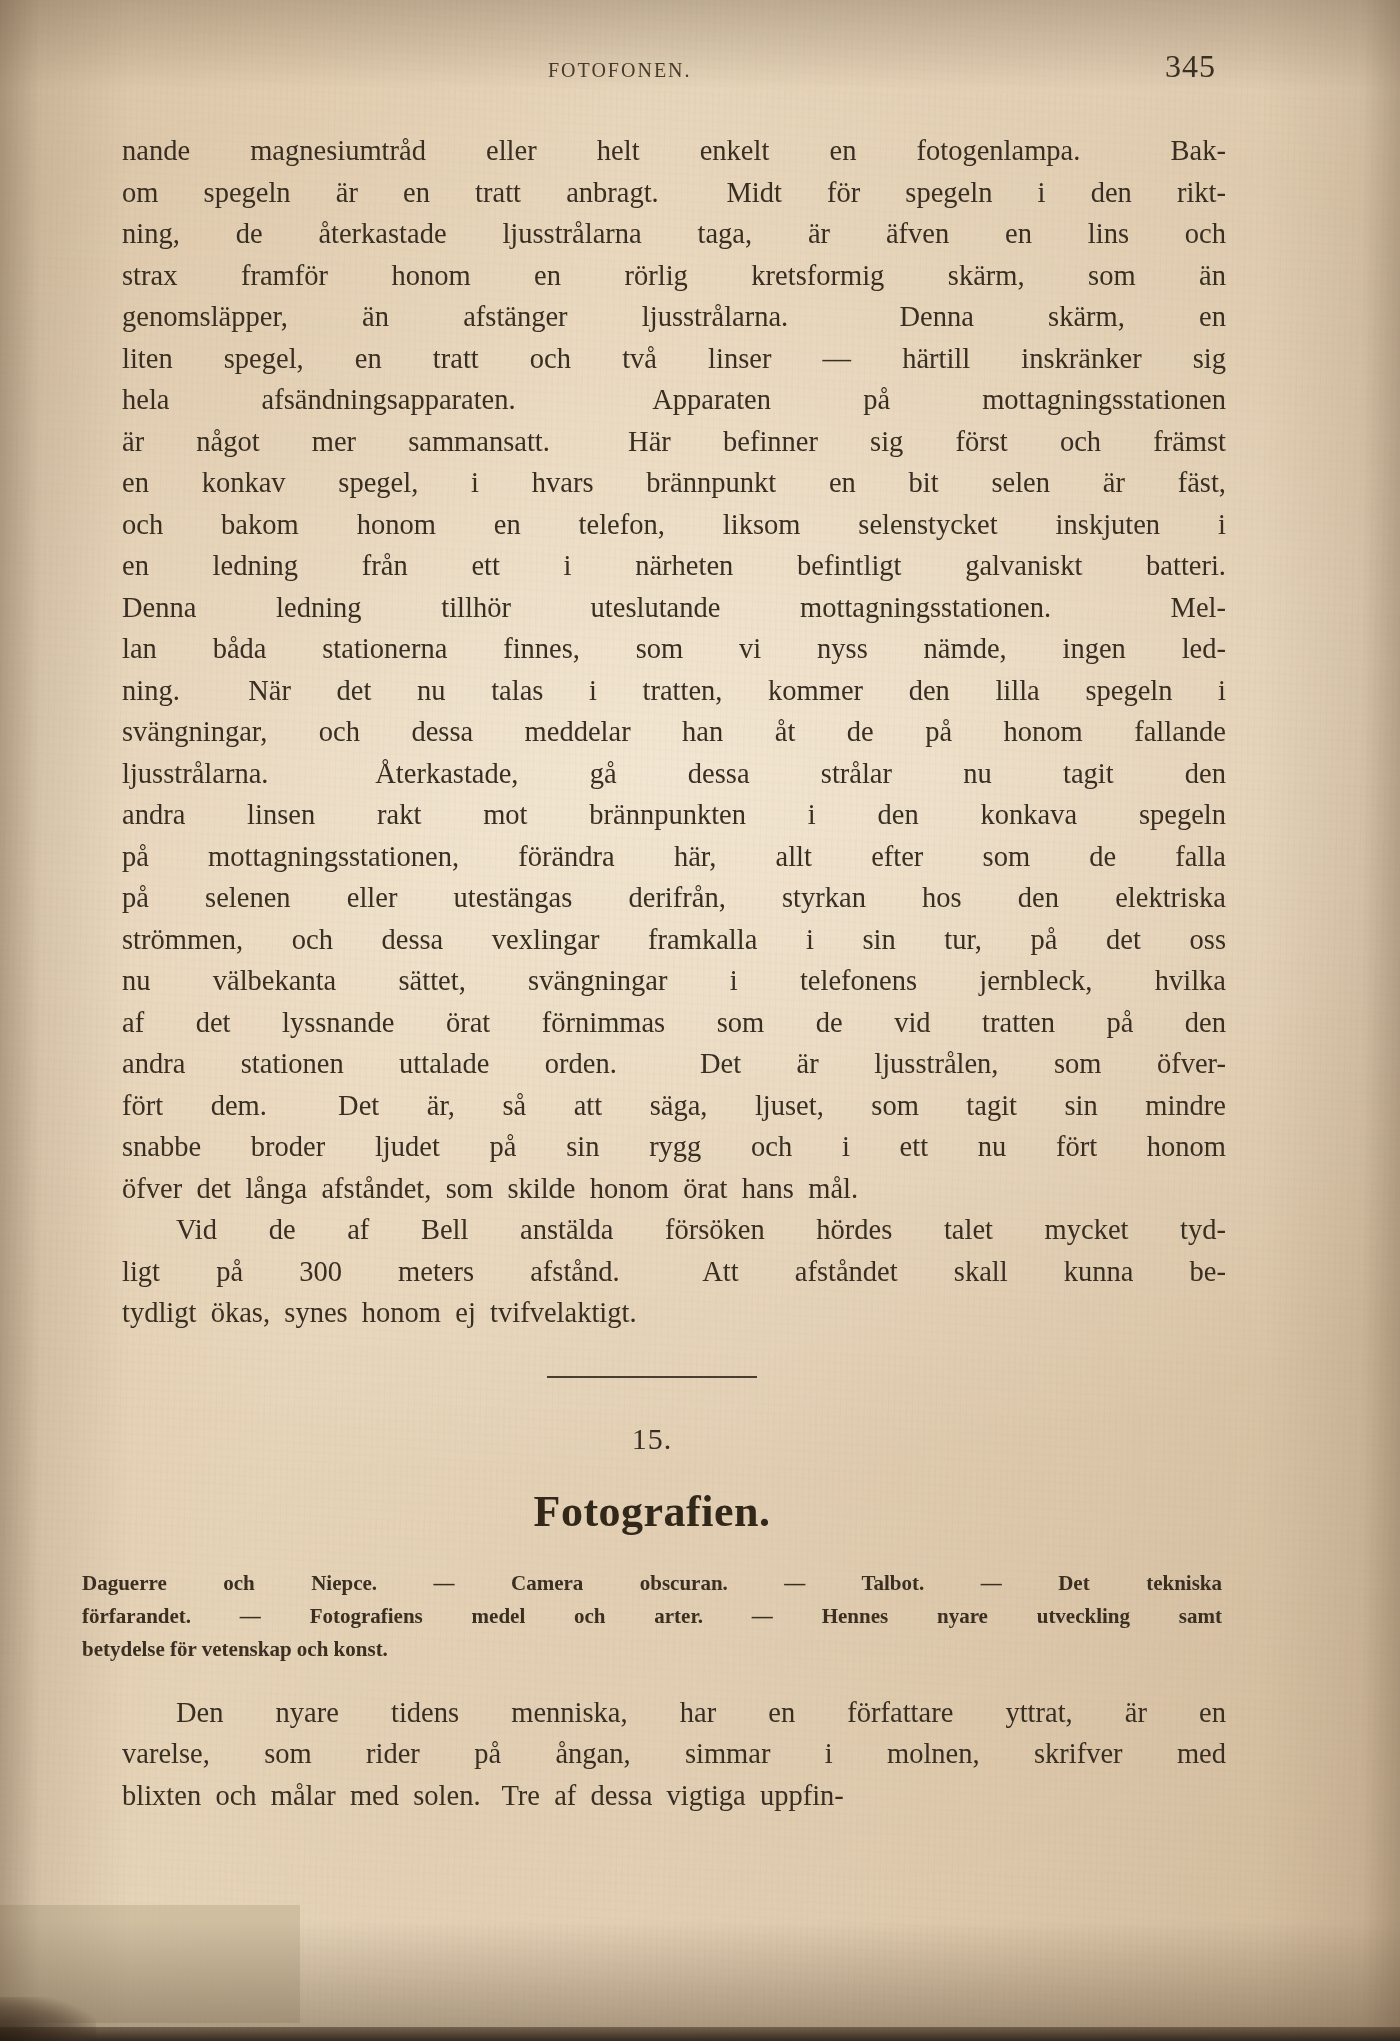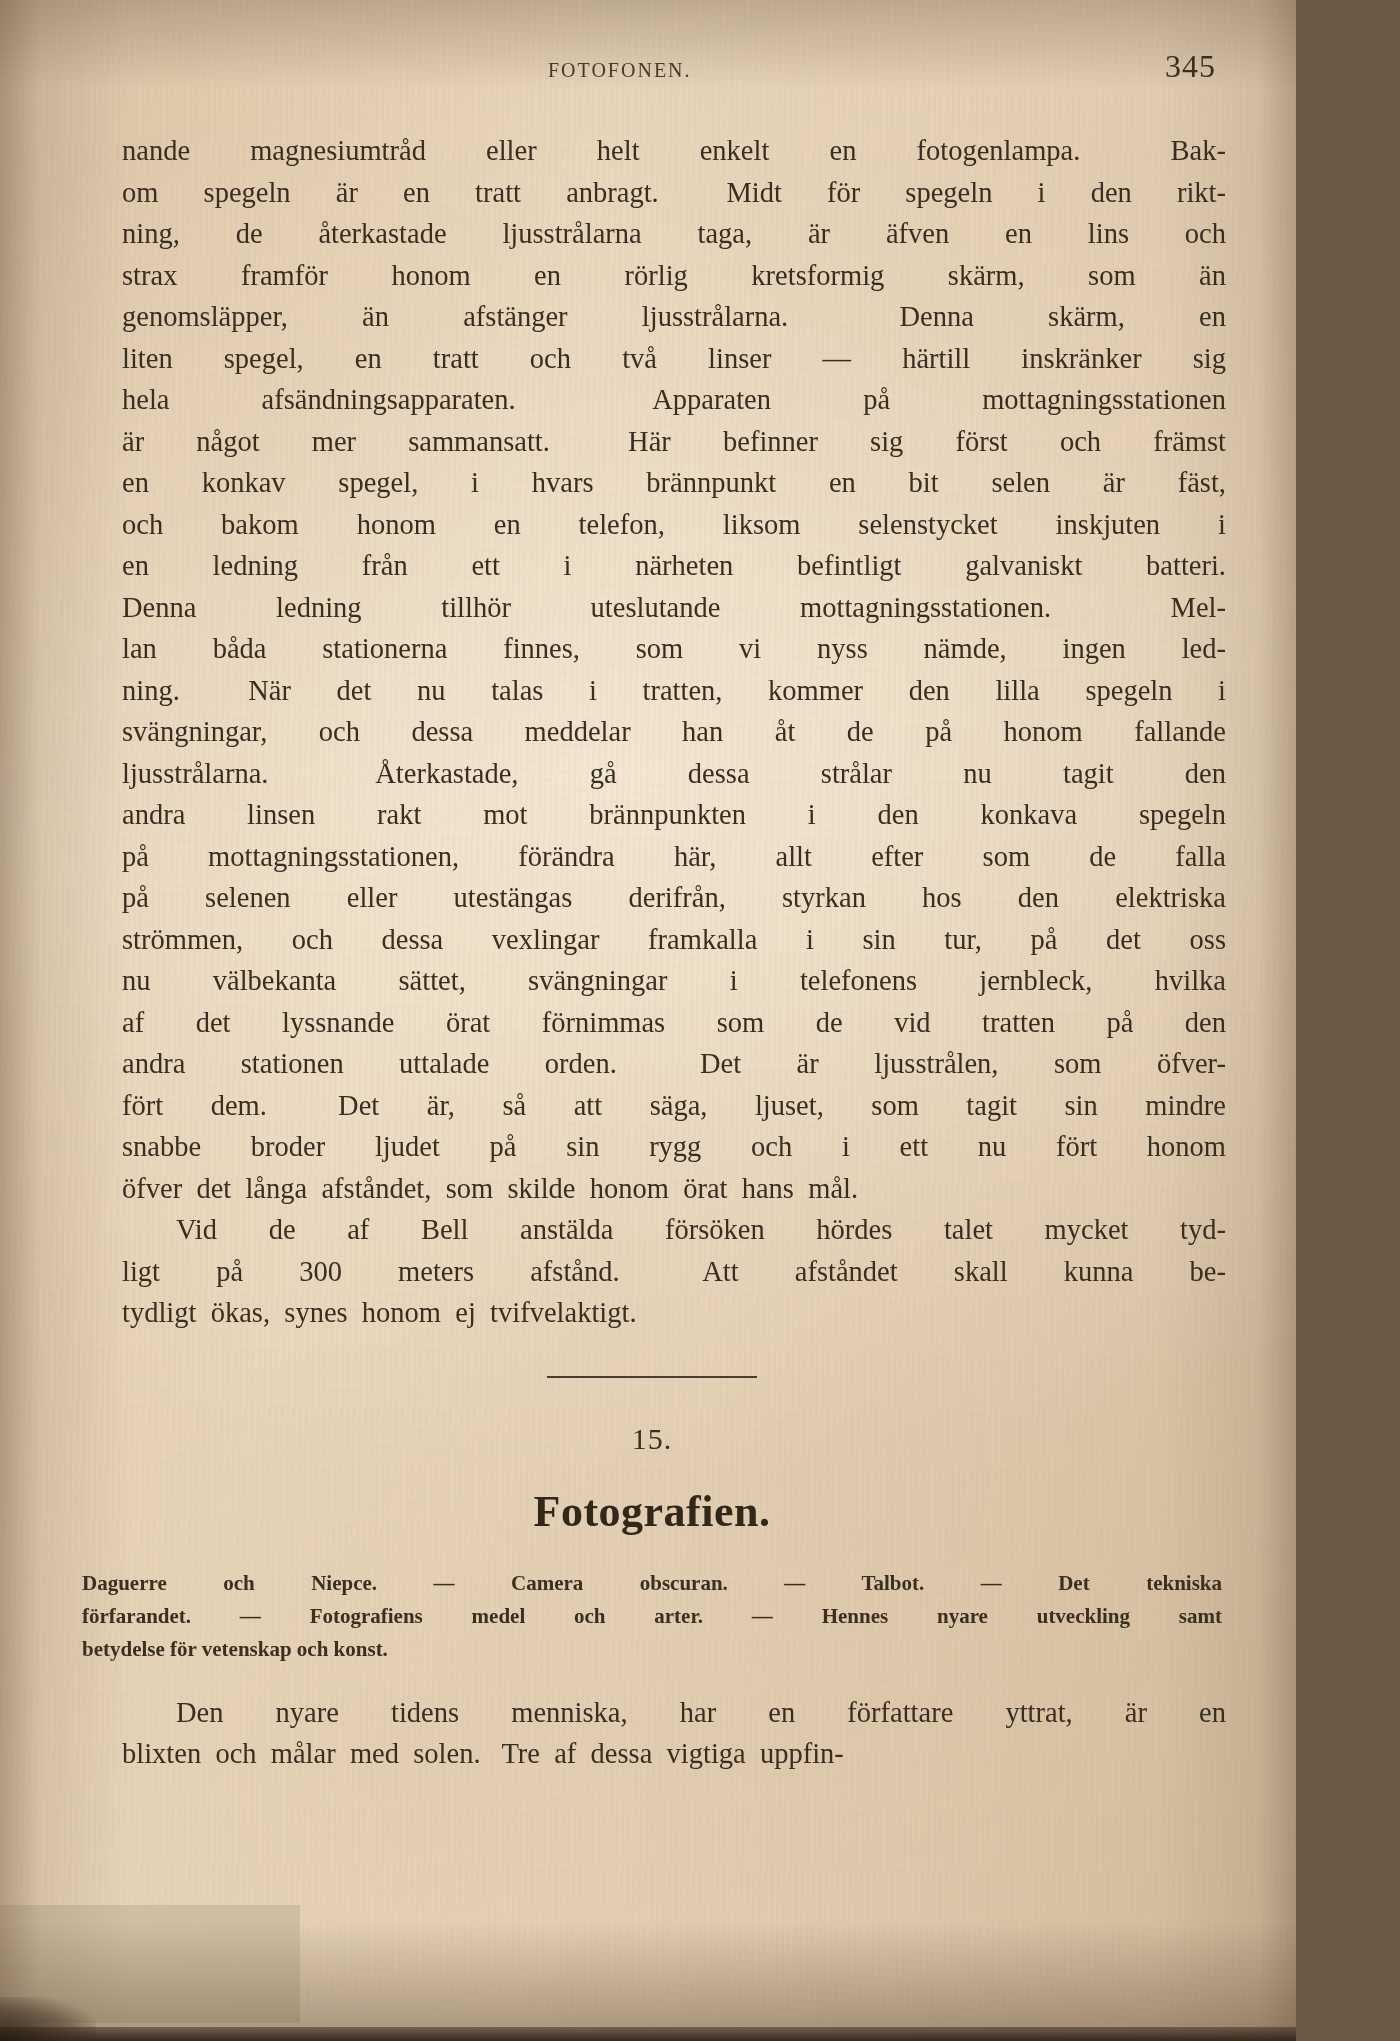--- a/index.html
+++ b/index.html
@@ -2,21 +2,21 @@
 <html><head>
 <meta charset="utf-8">
 <style>
   html, body {
     margin: 0;
     padding: 0;
     background: #6b5a46;
   }
   .page {
     position: relative;
-    width: 1296px;
+    width: 1400px;
     height: 2041px;
     overflow: hidden;
     background:
       radial-gradient(ellipse 1500px 900px at 48% 38%, rgba(255,248,235,0.50) 0%, rgba(255,246,230,0.14) 52%, rgba(0,0,0,0) 78%),
       linear-gradient(105deg, #d8c3a6 0%, #e2cdb0 14%, #e7d5ba 34%, #e4d1b6 58%, #dcc7aa 78%, #cfb89a 100%);
     font-family: "Liberation Serif", "DejaVu Serif", serif;
     color: #3a2f24;
   }
   
   .paper-noise {
@@ -245,20 +245,21 @@
 
     <div class="chap-summary">
         <span class="sl">Daguerre  och  Niepce.  —  Camera  obscuran.  —  Talbot.  —  Det  tekniska</span>
         <span class="sl">förfarandet.  —  Fotografiens  medel  och  arter.  —  Hennes  nyare  utveckling  samt</span>
         <span class="sl last">betydelse  för  vetenskap  och  konst.</span>
       </div>
 
     <div class="body-col after-summary">
       <p>
           <span class="ln first-indent">Den  nyare  tidens  menniska,  har  en  författare  yttrat,  är  en</span>
+          <span class="ln">varelse,  som  rider  på  ångan,  simmar  i  molnen,  skrifver  med</span>
           <span class="ln last">blixten  och  målar  med  solen.   Tre  af  dessa  vigtiga  uppfin-</span>
         </p>
     </div>
 
   </div>
 
   <div class="corner-patch"></div>
   <div class="vignette"></div>
   <div class="bottom-strip"></div>
   <div class="corner-dark"></div>

